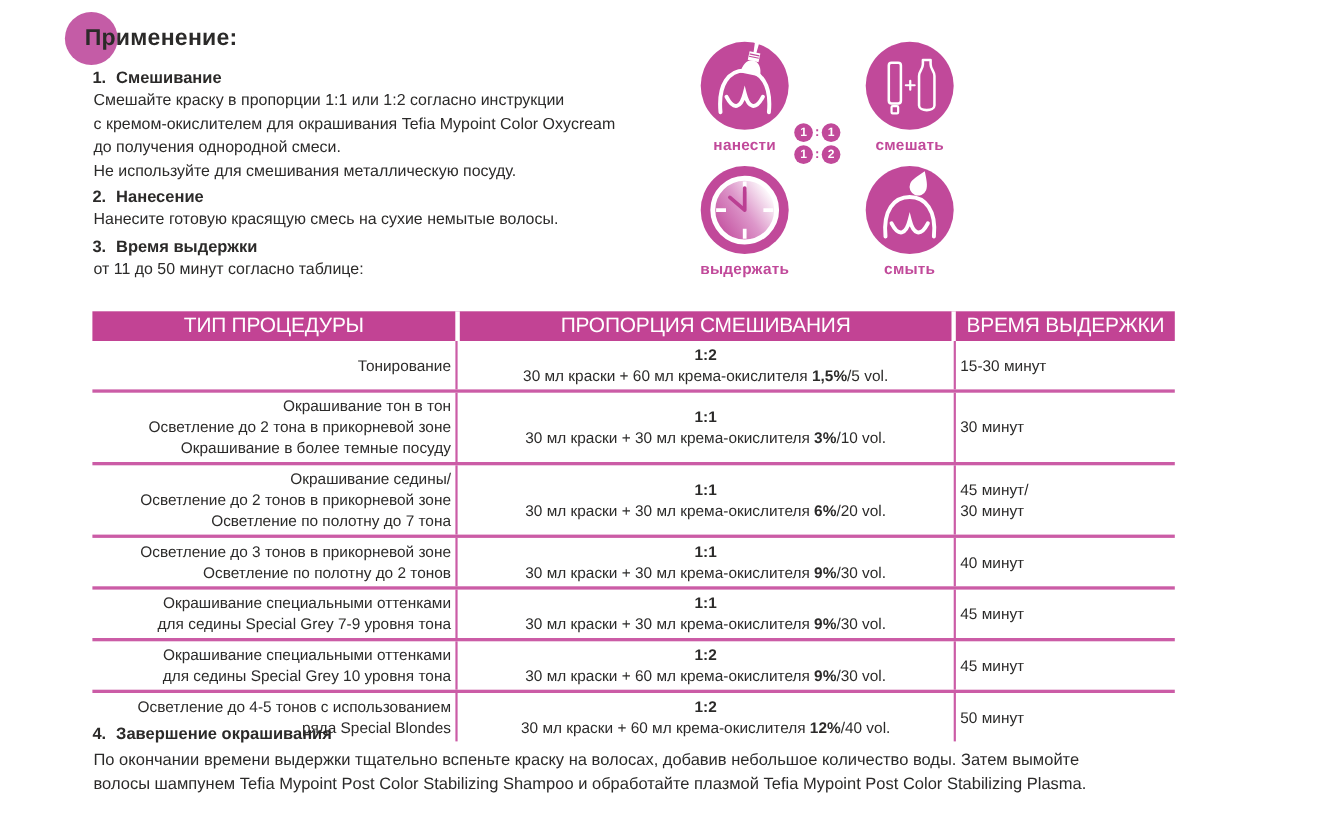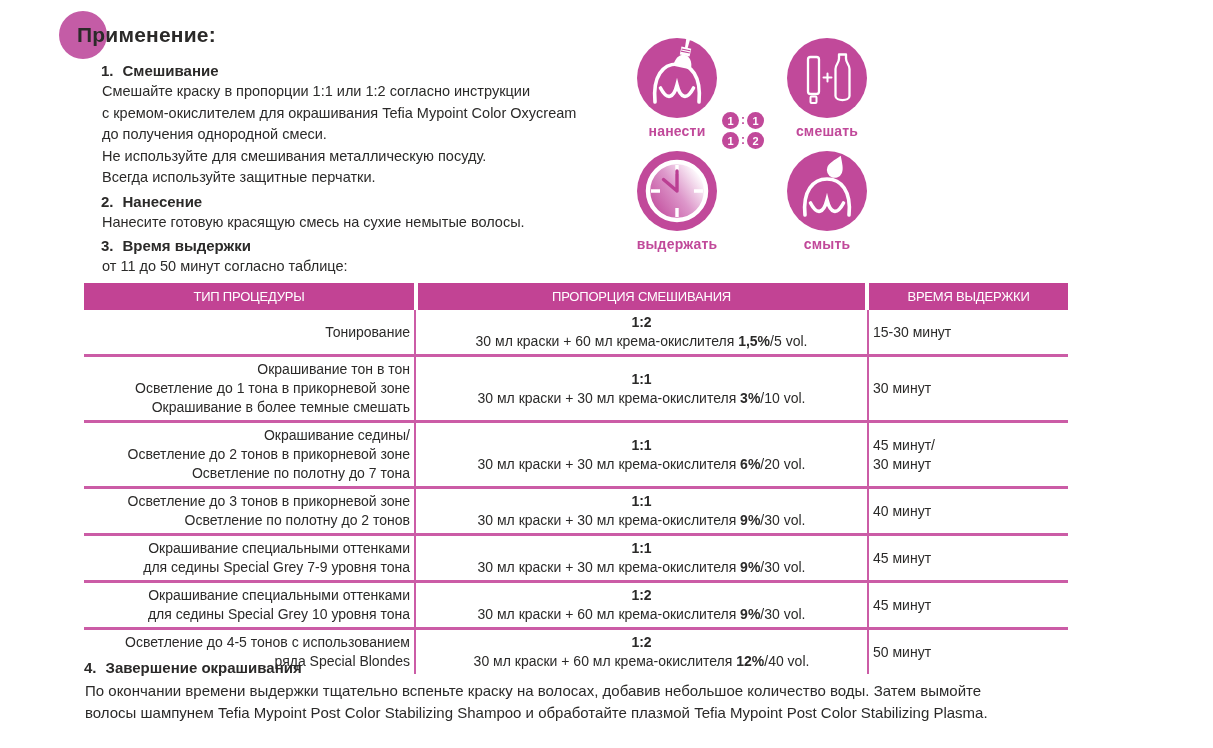--- a/index.html
+++ b/index.html
@@ -12,37 +12,37 @@
   *{margin:0;padding:0;box-sizing:border-box;}
   html,body{background:#fff;}
   body{
     width:1213px;height:748px;position:relative;overflow:hidden;
     font-family:"Liberation Sans","DejaVu Sans",sans-serif;color:var(--ink);
   }
   
   .title-circle{position:absolute;left:59px;top:11px;width:48px;height:48px;border-radius:50%;background:var(--title-circle);}
   .page-title{position:absolute;left:77px;top:23px;font-size:21px;font-weight:bold;letter-spacing:.2px;}
   
-  .sections{position:absolute;left:102px;top:58px;width:560px;font-size:14.5px;line-height:21.5px;}
+  .sections{position:absolute;left:85px;top:58px;width:560px;font-size:14.5px;line-height:21.5px;}
   .step-heading{font-size:15px;font-weight:bold;line-height:20px;margin-top:3px;margin-left:-1px;}
   .step-heading .step-num{margin-right:9px;}
   .para .line{white-space:nowrap;}
   
   .icons-grid{position:absolute;left:637px;top:38px;width:232px;display:grid;grid-template-columns:80px 80px;column-gap:70px;row-gap:12px;}
   .icon-cell{display:flex;flex-direction:column;align-items:center;width:80px;}
   .icon-cell svg{width:80px;height:80px;display:block;overflow:visible;}
   .icon-label{margin-top:5px;font-size:14px;font-weight:bold;color:var(--brand);letter-spacing:.2px;}
   .badges{position:absolute;left:722px;top:112px;display:flex;flex-direction:column;gap:3px;}
   .badge-row{display:flex;align-items:center;gap:2px;}
   .bubble{width:17px;height:17px;border-radius:50%;background:var(--brand);color:#fff;font-size:11px;font-weight:bold;display:flex;align-items:center;justify-content:center;}
   .badge-colon{color:var(--brand);font-weight:bold;font-size:12px;line-height:17px;}
   
   .proc-table{position:absolute;left:84px;top:283px;width:984px;}
   .thead,.trow{display:grid;grid-template-columns:330px 455px 199px;}
-  .th{background:var(--header-bg);color:#fff;font-size:13px;height:27px;display:flex;align-items:center;justify-content:center;letter-spacing:-.2px;}
+  .th{background:var(--header-bg);color:#fff;font-size:19px;height:27px;display:flex;align-items:center;justify-content:center;letter-spacing:-.2px;}
   .th2{border-left:4px solid #fff;border-right:4px solid #fff;}
   .trow + .trow{border-top:3px solid var(--line);}
   .td{display:flex;flex-direction:column;justify-content:center;font-size:14px;line-height:19px;padding:3px 4px;}
   .c1{align-items:flex-end;padding-left:7px;}
   .c2{align-items:center;text-align:center;border-left:2px solid var(--line);border-right:2px solid var(--line);}
   .c3{align-items:flex-start;text-align:center;}
   .ratio{font-weight:bold;}
   .r1{min-height:36px;} .r2{min-height:62px;} .r3{min-height:54px;}
   .r4{min-height:44px;} .r5{min-height:40px;} .r6{min-height:40px;} .r7{min-height:44px;}
   
@@ -60,23 +60,20 @@
     <span class="step-num">1.</span><span>Смешивание</span>
   </div>
   <div class="para">
     <div class="line">Смешайте краску в пропорции 1:1 или 1:2 согласно инструкции</div>
     <div class="line">с кремом-окислителем для окрашивания Tefia Mypoint Color Oxycream</div>
     <div class="line">до получения однородной смеси.</div>
   </div>
   <div class="para">
     <div class="line">Не используйте для смешивания металлическую посуду.</div>
   </div>
-  <div class="para">
-    <div class="line">Всегда используйте защитные перчатки.</div>
-  </div>
 
   <div class="step-heading">
     <span class="step-num">2.</span><span>Нанесение</span>
   </div>
   <div class="para">
     <div class="line">Нанесите готовую красящую смесь на сухие немытые волосы.</div>
   </div>
 
   <div class="step-heading">
     <span class="step-num">3.</span><span>Время выдержки</span>
@@ -171,22 +168,22 @@
       <div><span>30 мл краски + 60 мл крема-окислителя </span><b>1,5%</b><span>/5 vol.</span></div>
     </div>
     <div class="td c3">
       <div>15-30 минут</div>
     </div>
   </div>
 
   <div class="trow r2">
     <div class="td c1">
       <div>Окрашивание тон в тон</div>
-      <div>Осветление до 1 тона в прикорневой зоне</div>
-      <div>Окрашивание в более темные смешать</div>
+      <div>Осветление до 2 тона в прикорневой зоне</div>
+      <div>Окрашивание в более темные посуду</div>
     </div>
     <div class="td c2">
       <div class="ratio">1:1</div>
       <div><span>30 мл краски + 30 мл крема-окислителя </span><b>3%</b><span>/10 vol.</span></div>
     </div>
     <div class="td c3">
       <div>30 минут</div>
     </div>
   </div>
 

